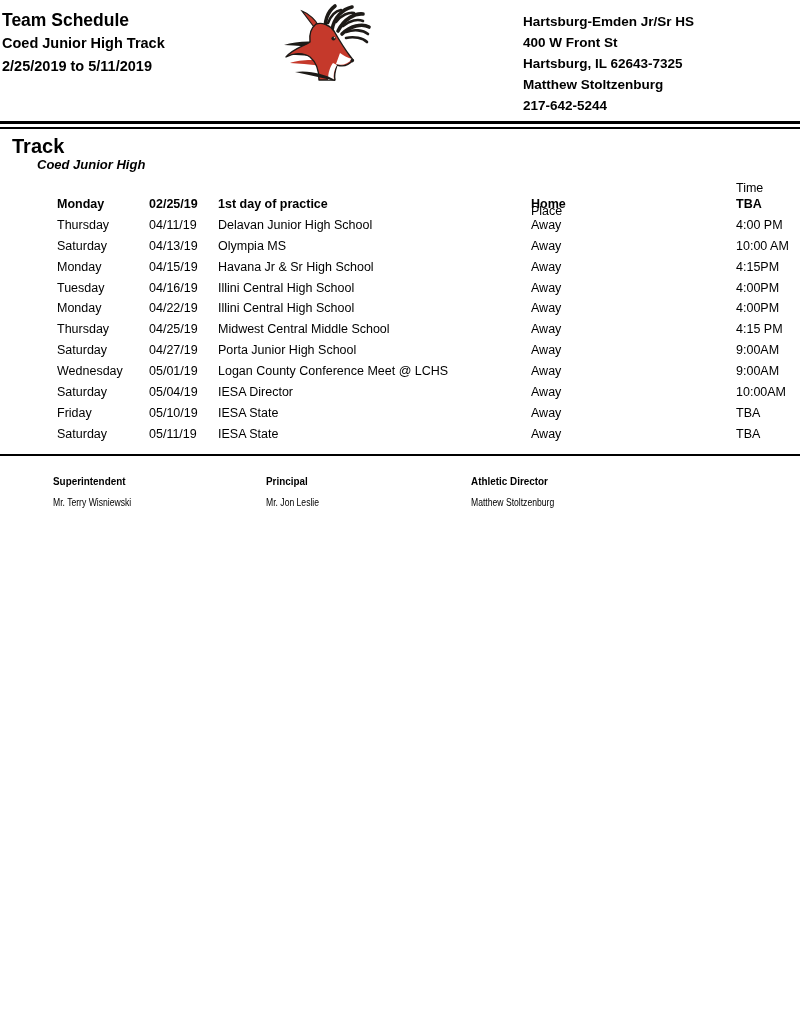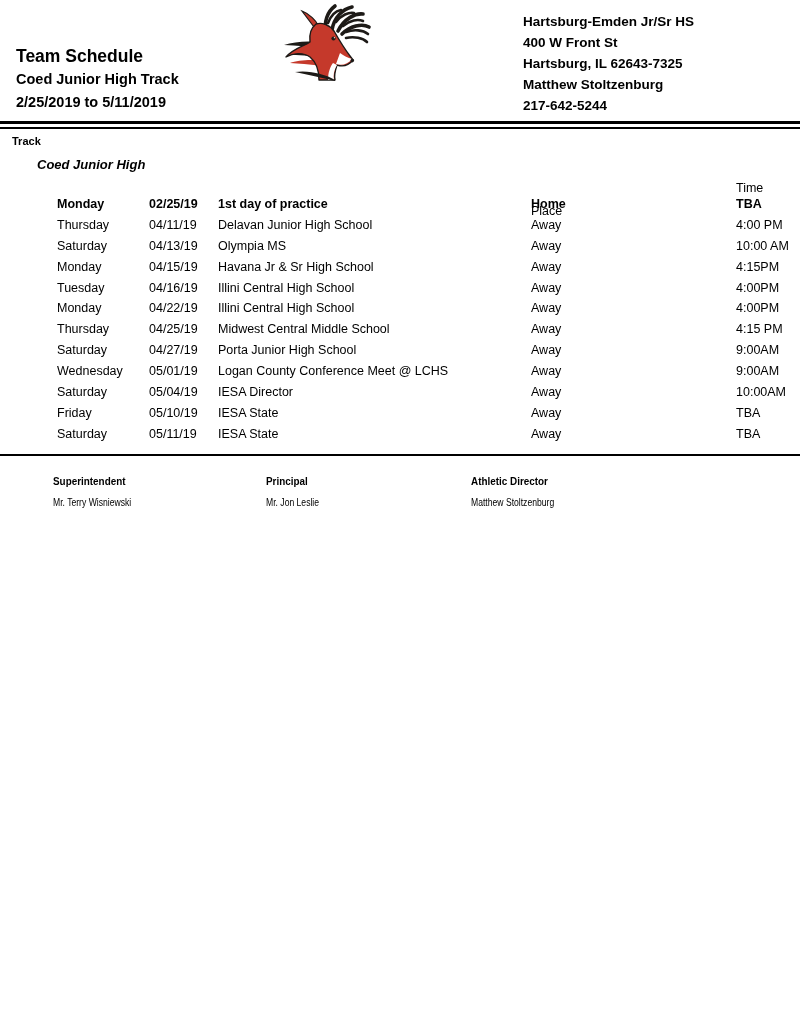--- a/index.html
+++ b/index.html
@@ -1,34 +1,34 @@
 <!DOCTYPE html>
 <html style="--text: #000000; --logo-red: #c5392b; --logo-dark: #1d1a17;"><head>
 <meta charset="utf-8">
 <style>
   html,body{margin:0;padding:0;background:#fff;}
   .page{
     position:relative;width:800px;height:1024px;background:#fff;overflow:hidden;
     font-family:"Liberation Sans","DejaVu Sans",sans-serif;color:var(--text,#000);
   }
   
-  .title-block{position:absolute;left:16px;top:9px;margin-top:36px;}
+  .title-block{position:absolute;left:2px;top:9px;}
   .doc-title{font-size:17.5px;font-weight:bold;line-height:23px;}
   .doc-subtitle{font-size:14.5px;font-weight:bold;line-height:23px;}
   .doc-dates{font-size:14.5px;font-weight:bold;line-height:23px;}
   .school-block{position:absolute;left:523px;top:11px;}
   .school-block div{font-size:13.5px;font-weight:bold;line-height:21px;}
   .logo{position:absolute;left:283px;top:1px;width:95px;height:80px;}
   .logo svg{width:100%;height:100%;}
   
   .rule-double-a{position:absolute;left:0;top:121px;width:800px;height:3px;background:var(--text,#000);}
   .rule-double-b{position:absolute;left:0;top:127px;width:800px;height:1.5px;background:var(--text,#000);}
   .rule-single{position:absolute;left:0;top:454px;width:800px;height:2px;background:var(--text,#000);}
   
-  .sport-title{position:absolute;left:12px;top:135px;font-size:11px;font-weight:bold;}
+  .sport-title{position:absolute;left:12px;top:135px;font-size:20px;font-weight:bold;}
   .team-title{position:absolute;left:37px;top:157px;font-size:13px;font-weight:bold;font-style:italic;}
   
   .col-head{position:absolute;top:181px;font-size:12.5px;line-height:14px;}
   .col-head.place{left:531px;margin-top:23px;}
   .col-head.time{left:736px;}
   .rows{position:absolute;left:0;top:194px;width:800px;}
   .sched-row{position:relative;height:20.9px;}
   .sched-row .cell{position:absolute;top:0;font-size:12.5px;line-height:20.9px;white-space:nowrap;}
   .sched-row.bold .cell{font-weight:bold;}
   .cell-day{left:57px;}

